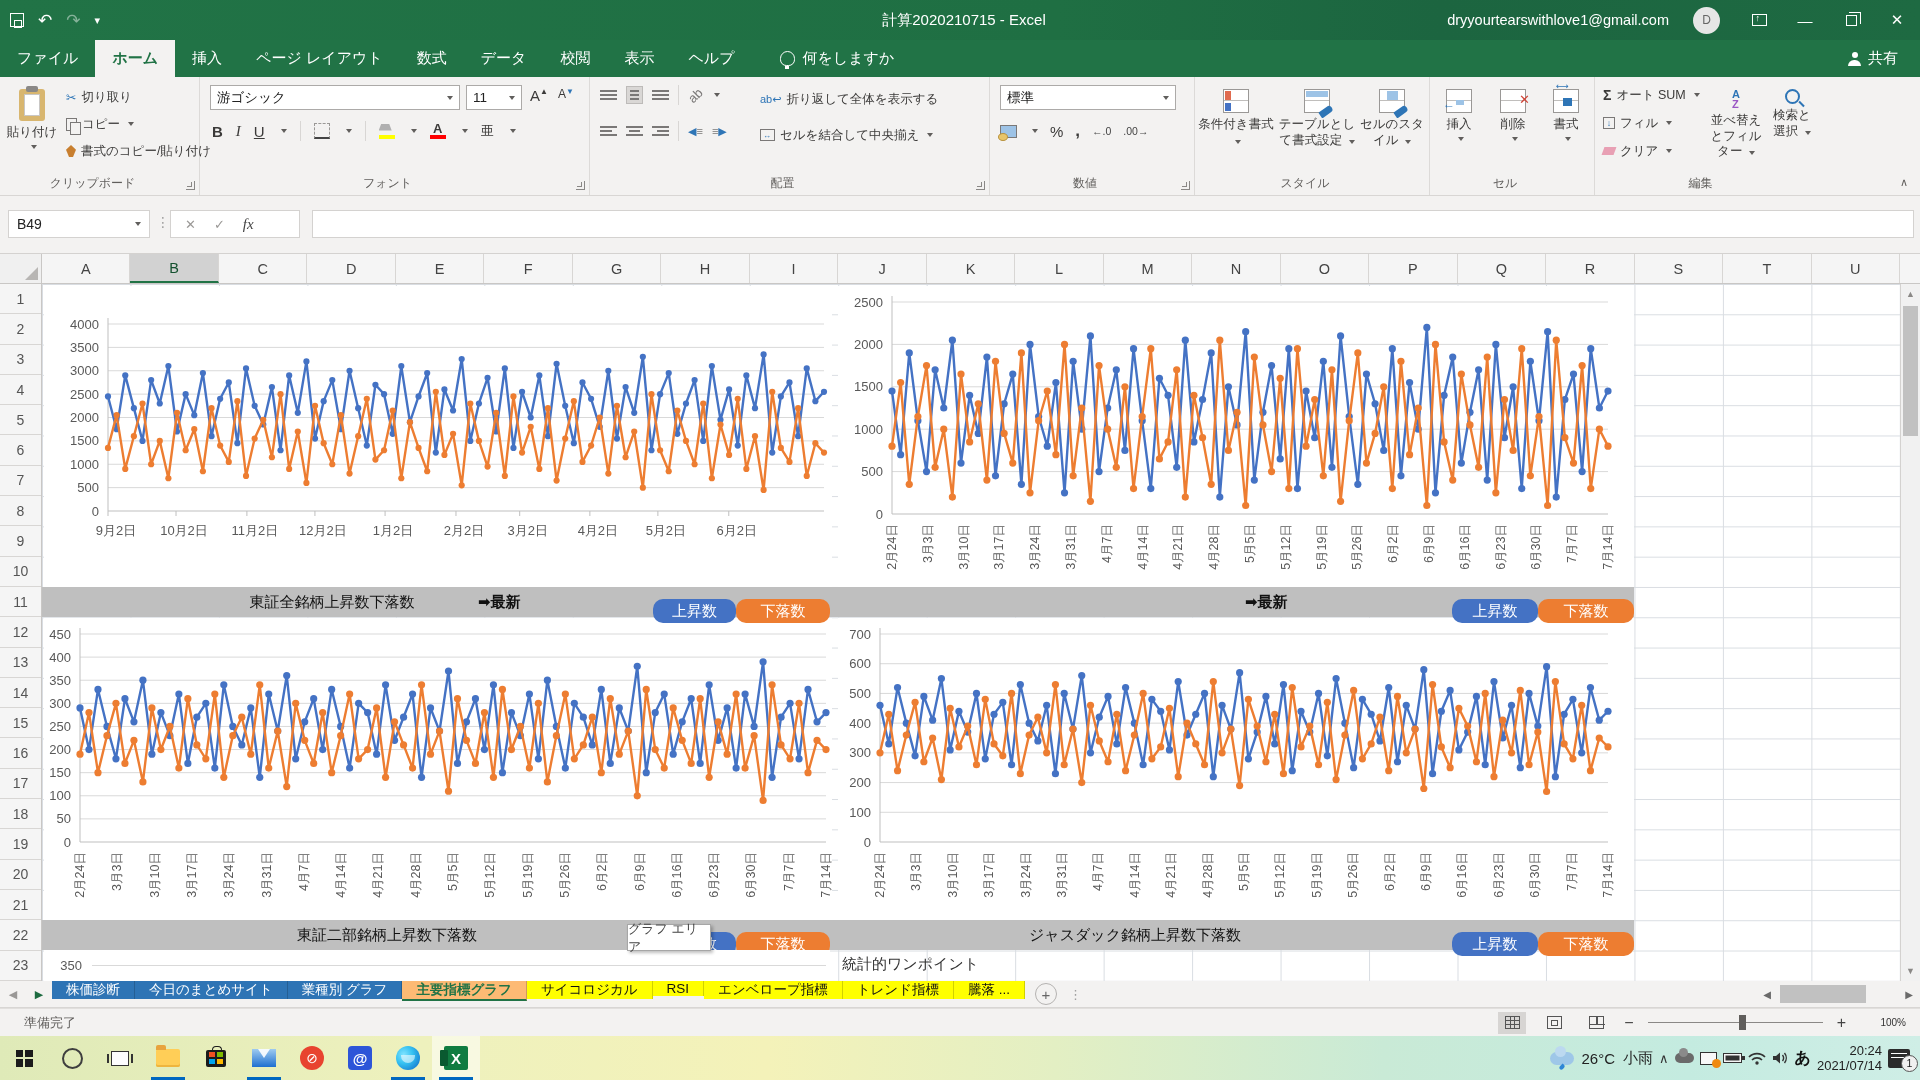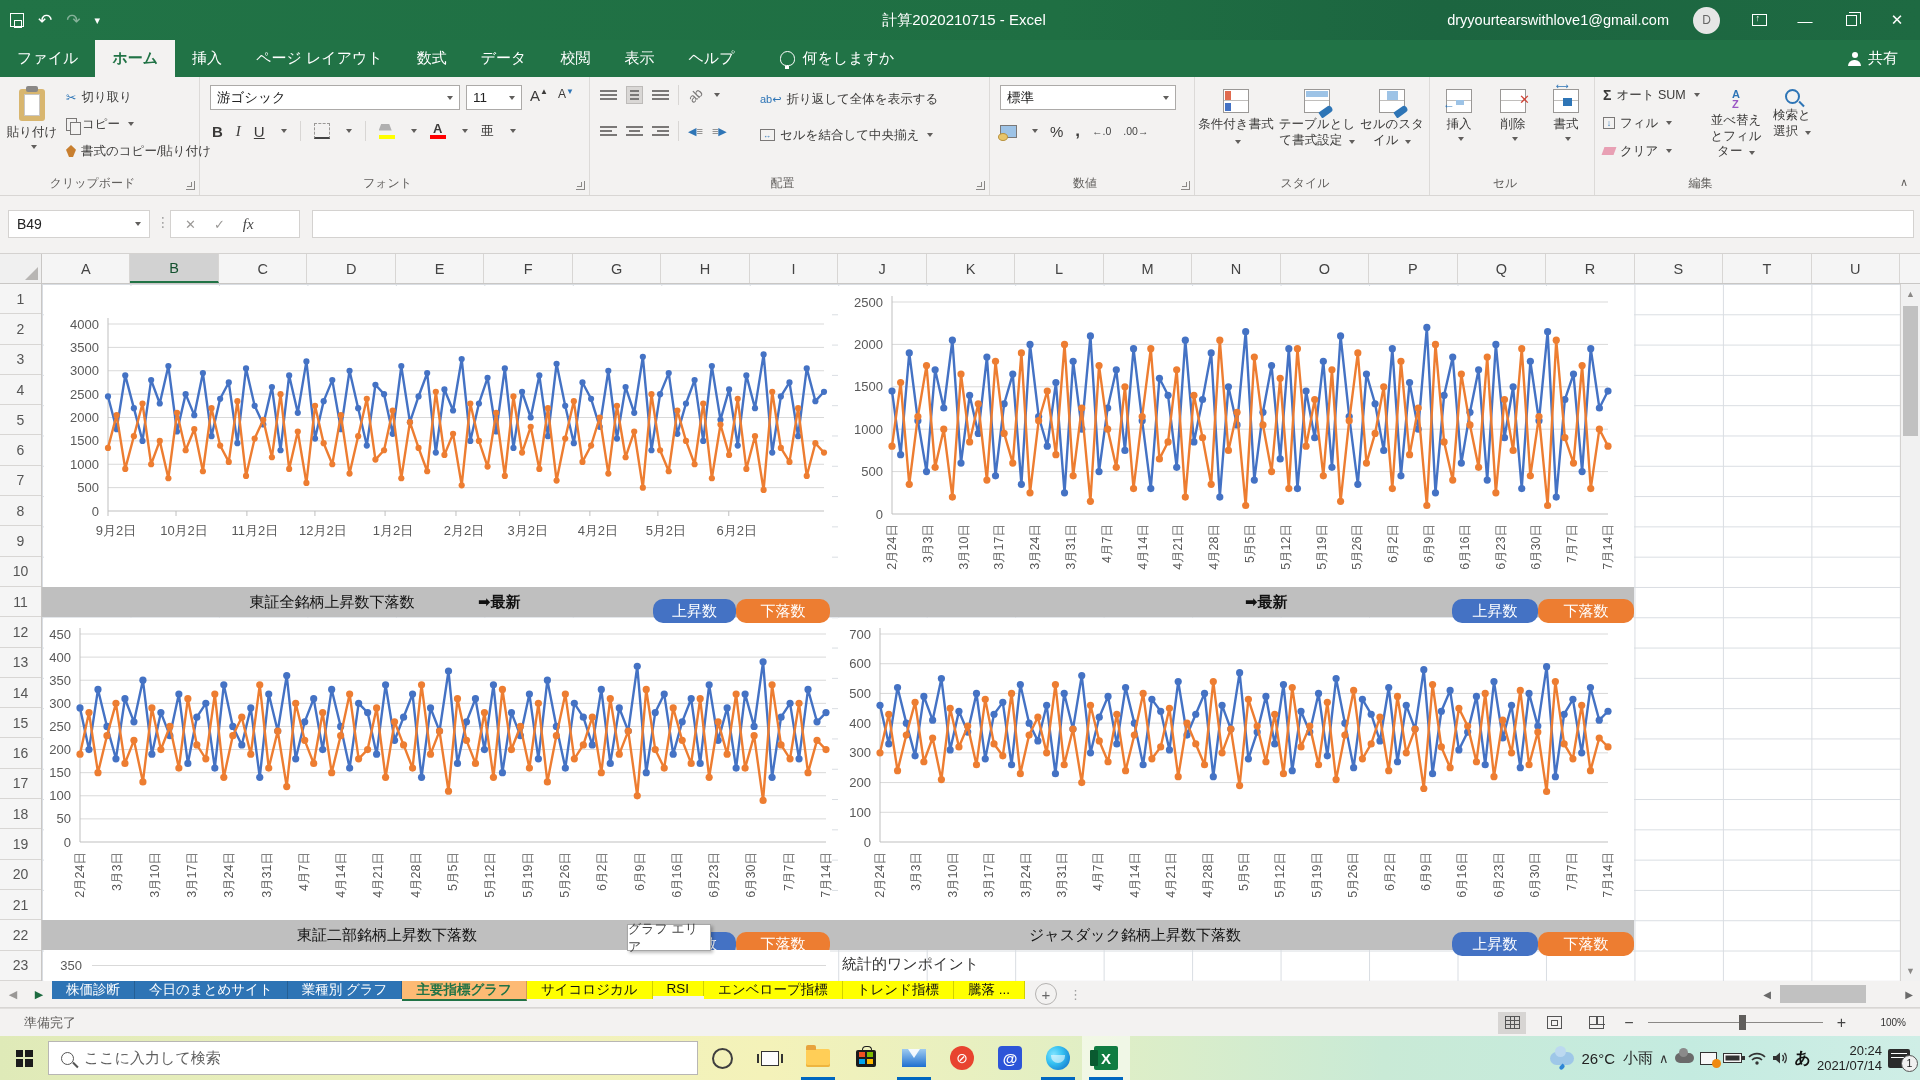--- a/index.html
+++ b/index.html
@@ -1443,24 +1443,20 @@
 
 <div id="taskbar">
   <span class="startbtn">
       <span class="winlogo">
         <span></span>
         <span></span>
         <span></span>
         <span></span>
       </span>
     </span>
-  <div id="searchbox">
-    <span class="searchglyph"></span>
-    <span id="searchtext">ここに入力して検索</span>
-  </div>
   <span class="tslot">
       <span class="cortana"></span>
     </span>
   <span class="tslot">
       <span class="taskview"></span>
     </span>
   <span class="tslot running">
       <span class="folder"></span>
     </span>
   <span class="tslot">

